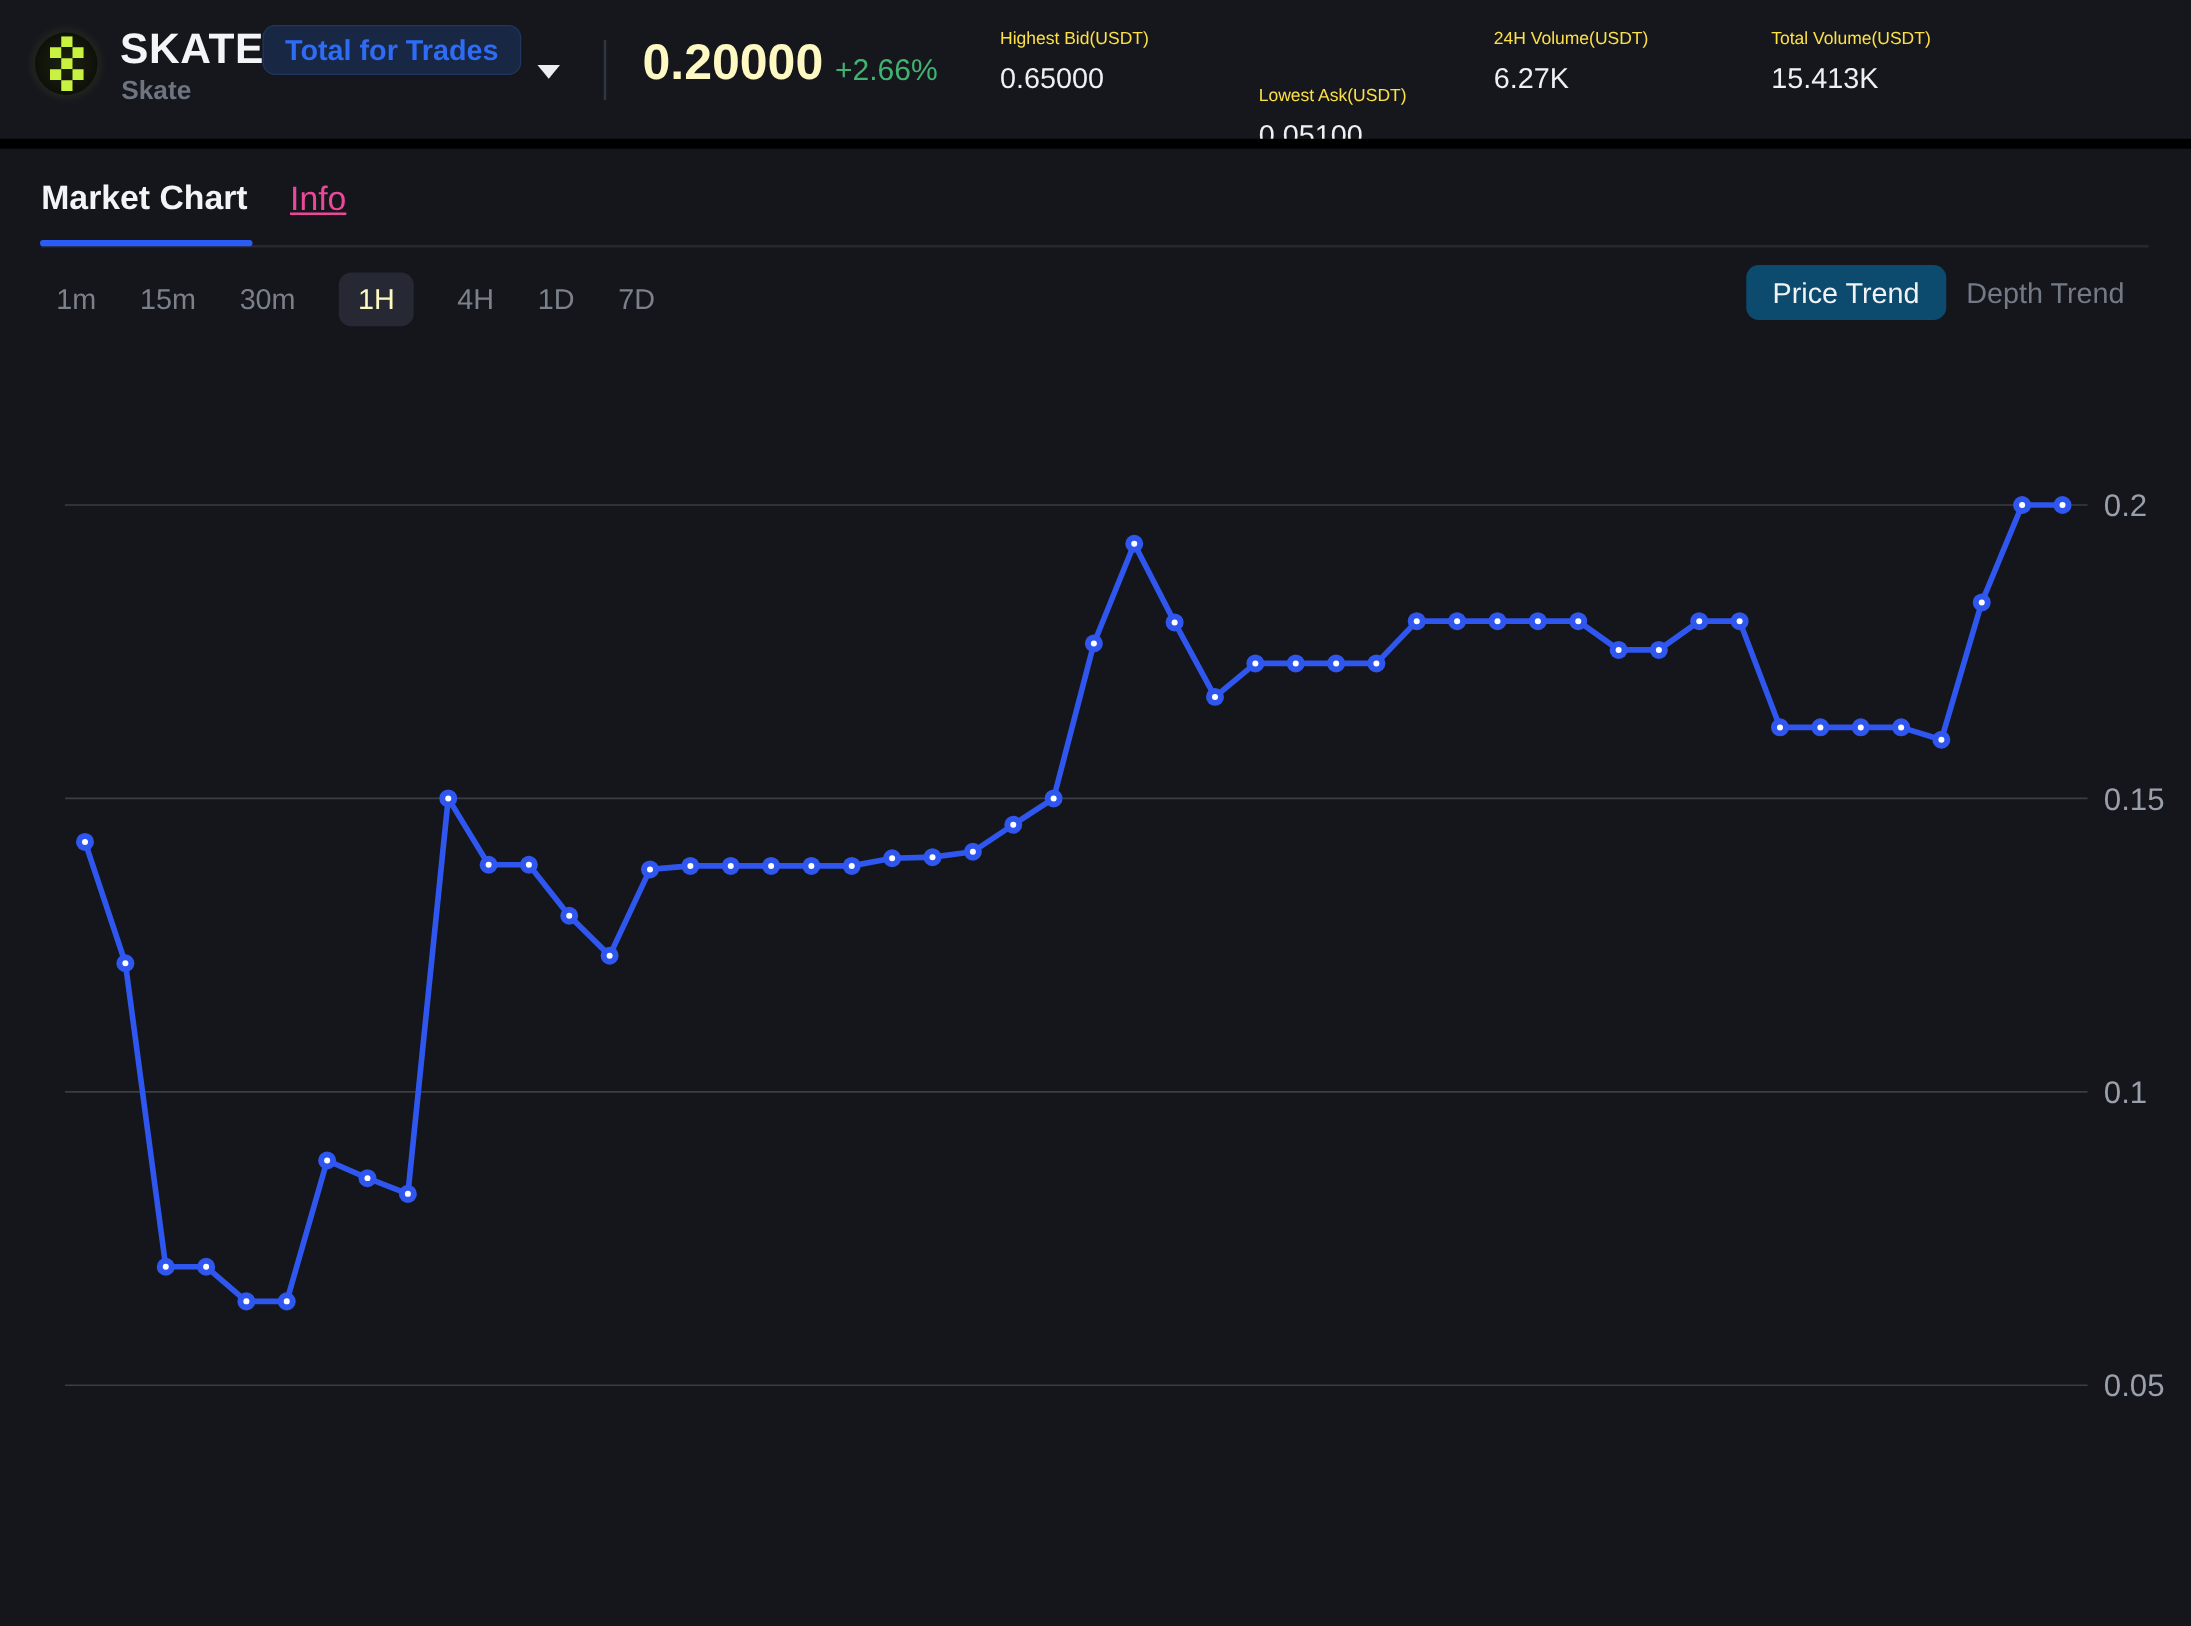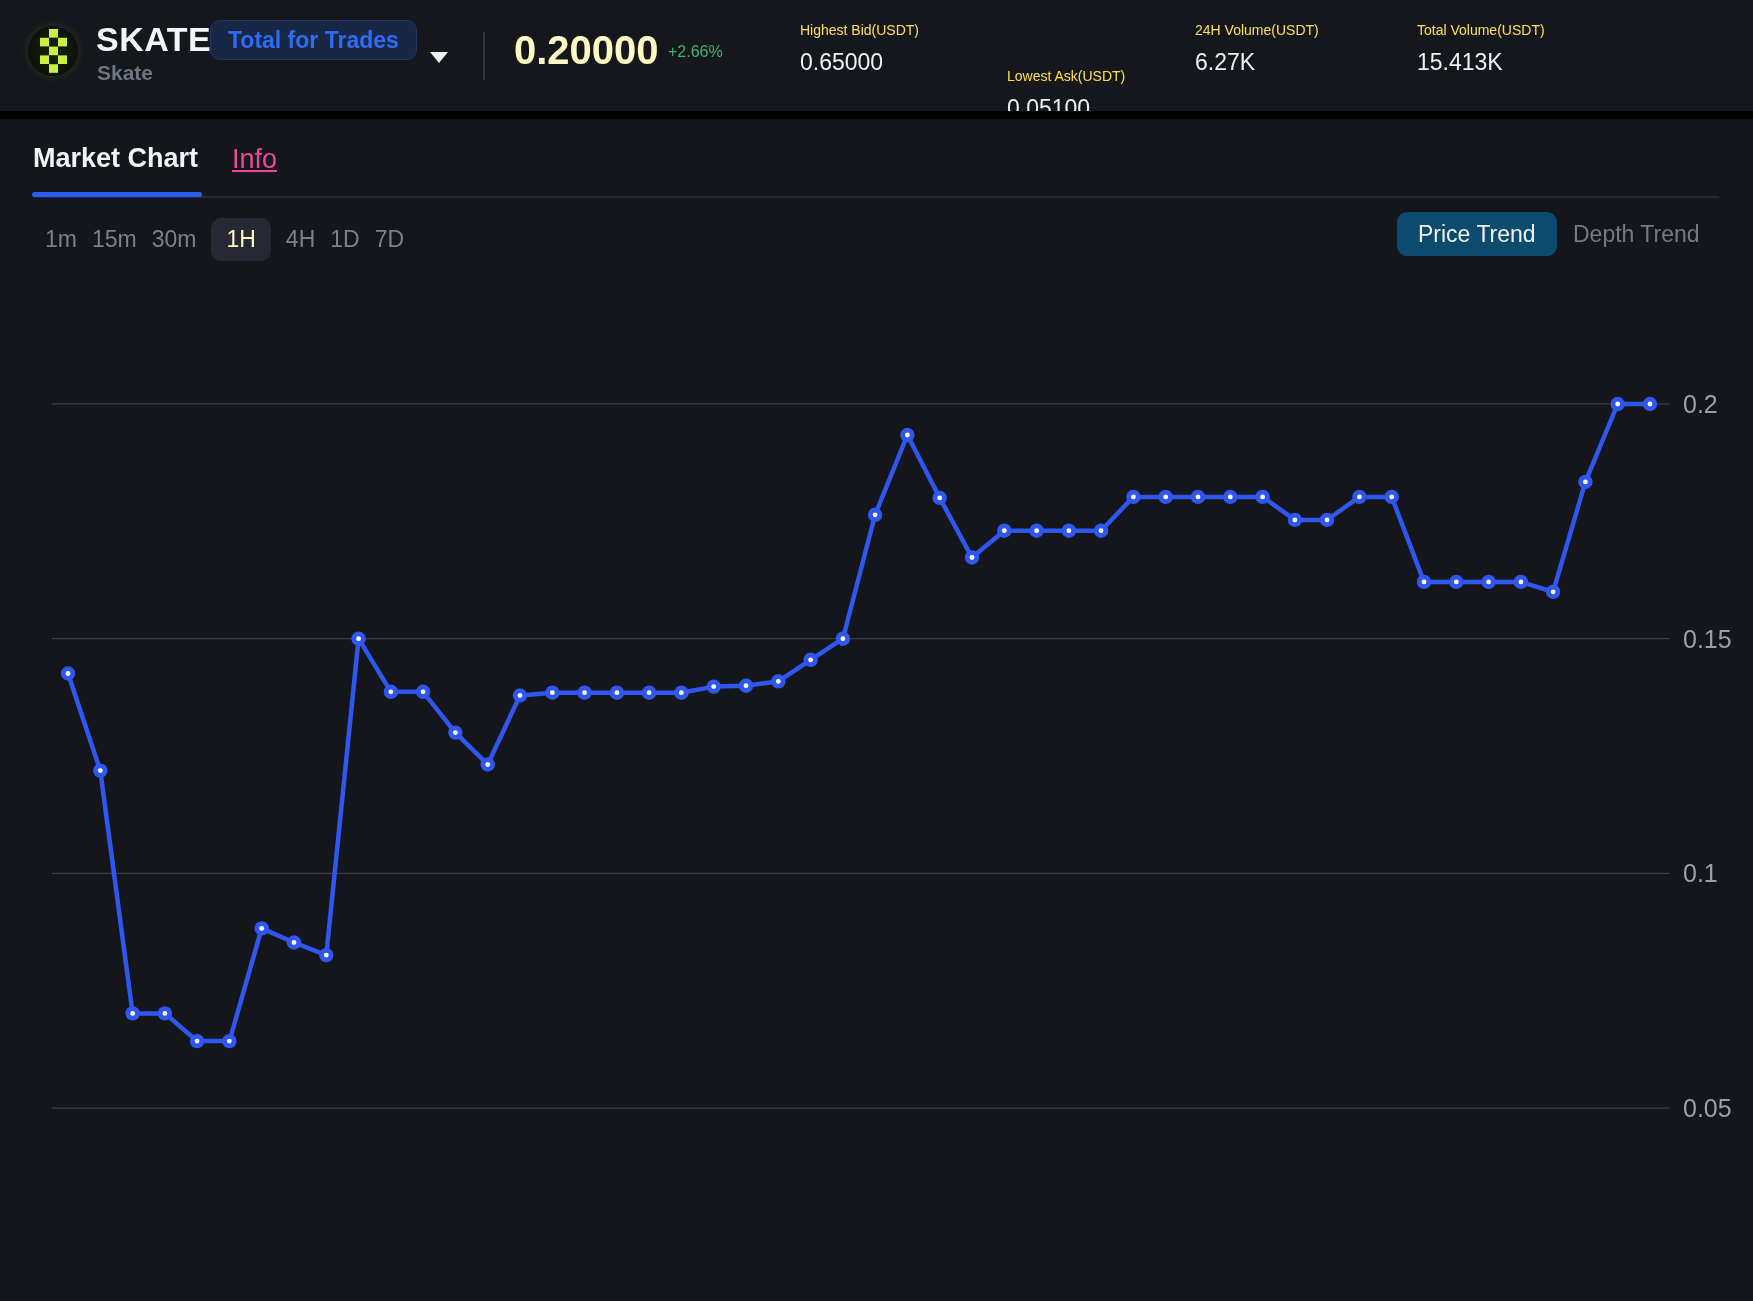--- a/index.html
+++ b/index.html
@@ -20,35 +20,35 @@
         display:flex;align-items:center;justify-content:center;
         box-shadow:0 0 10px rgba(190,235,60,.15);}
   .symbol{left:96px;top:20px;font-size:34px;font-weight:700;color:#f4f5f7;letter-spacing:.5px;}
   .badge{left:210px;top:20px;height:38px;line-height:38px;padding:0 17px;border-radius:10px;
          background:#182744;border:1px solid #22375f;color:#2f6cf6;font-size:23px;font-weight:700;}
   .token-name{left:97px;top:61px;font-size:21px;font-weight:600;color:#6f7580;}
   .caret{left:430px;top:52px;width:0;height:0;border-left:9px solid transparent;
          border-right:9px solid transparent;border-top:11px solid #eceef1;cursor:pointer;}
   .vdiv{left:483px;top:32px;width:2px;height:48px;background:#31353e;}
   .price{left:514px;top:28px;font-size:40px;font-weight:700;color:#fef9c3;}
-  .change{left:668px;top:43px;font-size:16px;font-weight:500;color:#40b371;}
+  .change{left:668px;top:43px;font-size:24px;font-weight:500;color:#40b371;}
 
   .stat{top:22px;}
   .stat .stat-label{font-size:14px;color:#fde047;white-space:nowrap;}
   .stat .stat-value{margin-top:11px;font-size:23px;font-weight:500;color:#eef0f2;}
   .stat.s0{left:800px;} .stat.s1{left:1007px;margin-top:46px;} .stat.s2{left:1195px;} .stat.s3{left:1392px;margin-left:25px;}
 
   
   .tab-market{left:33px;top:143px;font-size:27px;font-weight:700;color:#f2f4f6;cursor:pointer;}
   .tab-info{left:232px;top:144px;font-size:27px;font-weight:400;color:#ec4899;cursor:pointer;text-decoration:underline;}
   .tab-border{left:33px;top:196px;width:1686px;height:2px;background:#26282f;}
   .tab-underline{left:32px;top:192px;width:170px;height:5px;border-radius:3px;background:#2b5cf6;}
 
   
-  .intervals{left:45px;top:216px;height:47px;display:flex;align-items:center;gap:15px;}
+  .intervals{left:45px;top:216px;height:47px;display:flex;align-items:center;gap:35px;}
   .interval{font-size:23px;color:#7b818b;cursor:pointer;}
   .interval.active{background:#262933;color:#fef9c3;padding:8px 15px;border-radius:10px;font-weight:500;}
 
   .price-trend{left:1397px;top:212px;height:44px;line-height:44px;padding:0 21px;border-radius:10px;
                background:#0c4a6e;color:#f1f2f4;font-size:23px;font-weight:500;cursor:pointer;}
   .depth-trend{left:1573px;top:212px;height:44px;line-height:44px;color:#747a85;font-size:23px;cursor:pointer;}
 
   
   .chart{left:0;top:265px;width:1753px;height:1000px;}
   .gridline{stroke:#3a3d44;stroke-width:1.3;}

